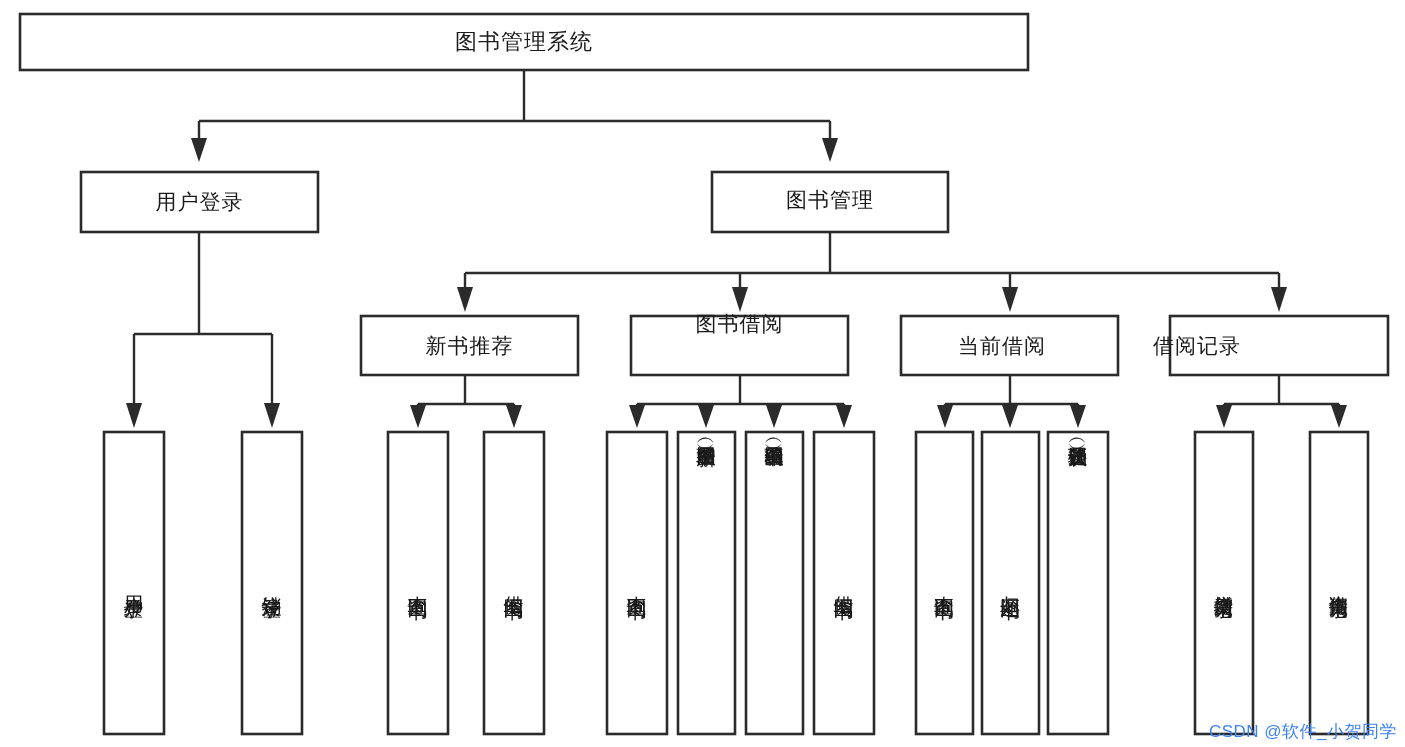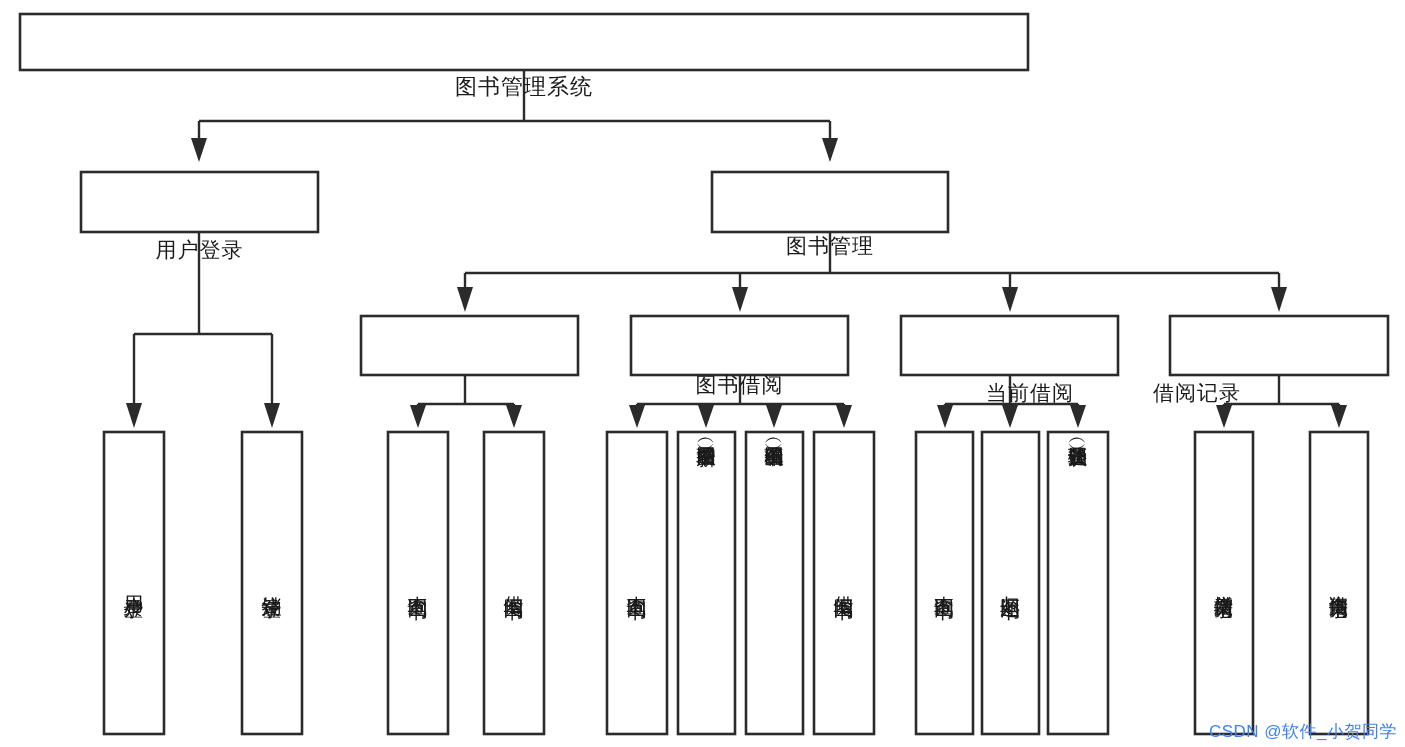--- a/index.html
+++ b/index.html
@@ -50,24 +50,23 @@
     font-size: 20px;
     line-height: 1.0;
     color: #1a1a1a;
     letter-spacing: 1.5px;
     text-align: center;
     white-space: nowrap;
   }
   .hlabel-wrap {
     position: absolute;
     display: flex;
-    align-items: flex-end;
+    align-items: center;
     justify-content: center;
     pointer-events: none;
-    margin-top: 32px;
   }
   .hlabel-text {
     font-family: "Liberation Sans", "DejaVu Sans", sans-serif;
     font-size: 21px;
     color: #1a1a1a;
     letter-spacing: 1px;
     white-space: nowrap;
   }
   .title-text {
     font-size: 22px;
@@ -203,26 +202,29 @@
   </div>
 
   <div class="hlabel-wrap" style="left:81px; top:172px; width:237px; height:60px;">
     <span class="hlabel-text">用户登录</span>
   </div>
 
   <div class="hlabel-wrap" style="left:712px; top:172px; width:236px; height:56px;">
     <span class="hlabel-text">图书管理</span>
   </div>
 
-
-  <div class="hlabel-wrap" style="left:631px; top:320px; width:217px; height:47px;">
+  <div class="hlabel-wrap" style="left:361px; top:316px; width:217px; height:59px;">
+    <span class="hlabel-text">新书推荐</span>
+  </div>
+
+  <div class="hlabel-wrap" style="left:631px; top:300px; width:217px; height:47px;">
     <span class="hlabel-text">图书借阅</span>
   </div>
 
-  <div class="hlabel-wrap" style="left:939px; top:316px; width:182px; height:59px;">
+  <div class="hlabel-wrap" style="left:911px; top:316px; width:182px; height:59px;">
     <span class="hlabel-text">当前借阅</span>
   </div>
 
   <div class="hlabel-wrap" style="left:1110px; top:316px; width:174px; height:59px;border-radius:17px;">
     <span class="hlabel-text">借阅记录</span>
   </div>
 
   
   <div class="vlabel-wrap" style="left:104px; top:432px; width:60px; height:302px;">
     <span class="vlabel-text">用户登录</span>

